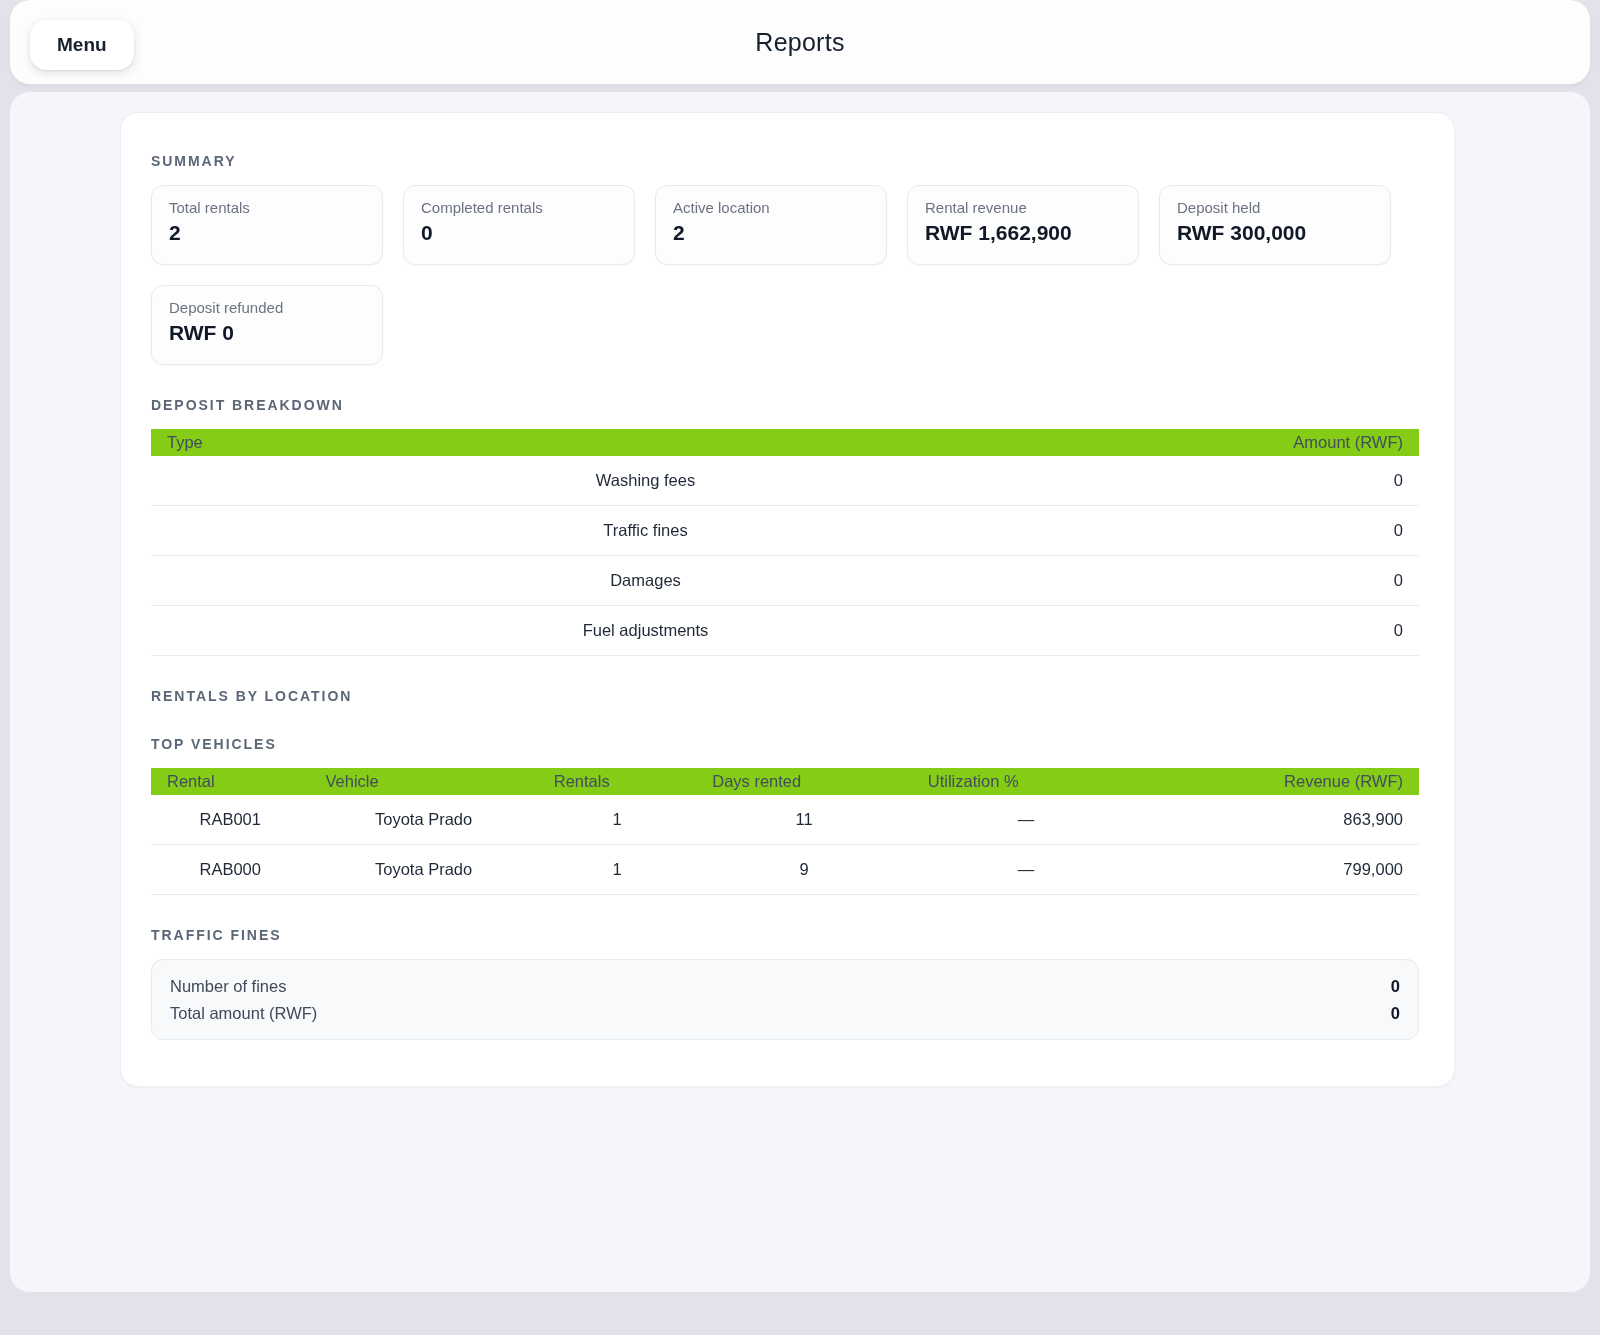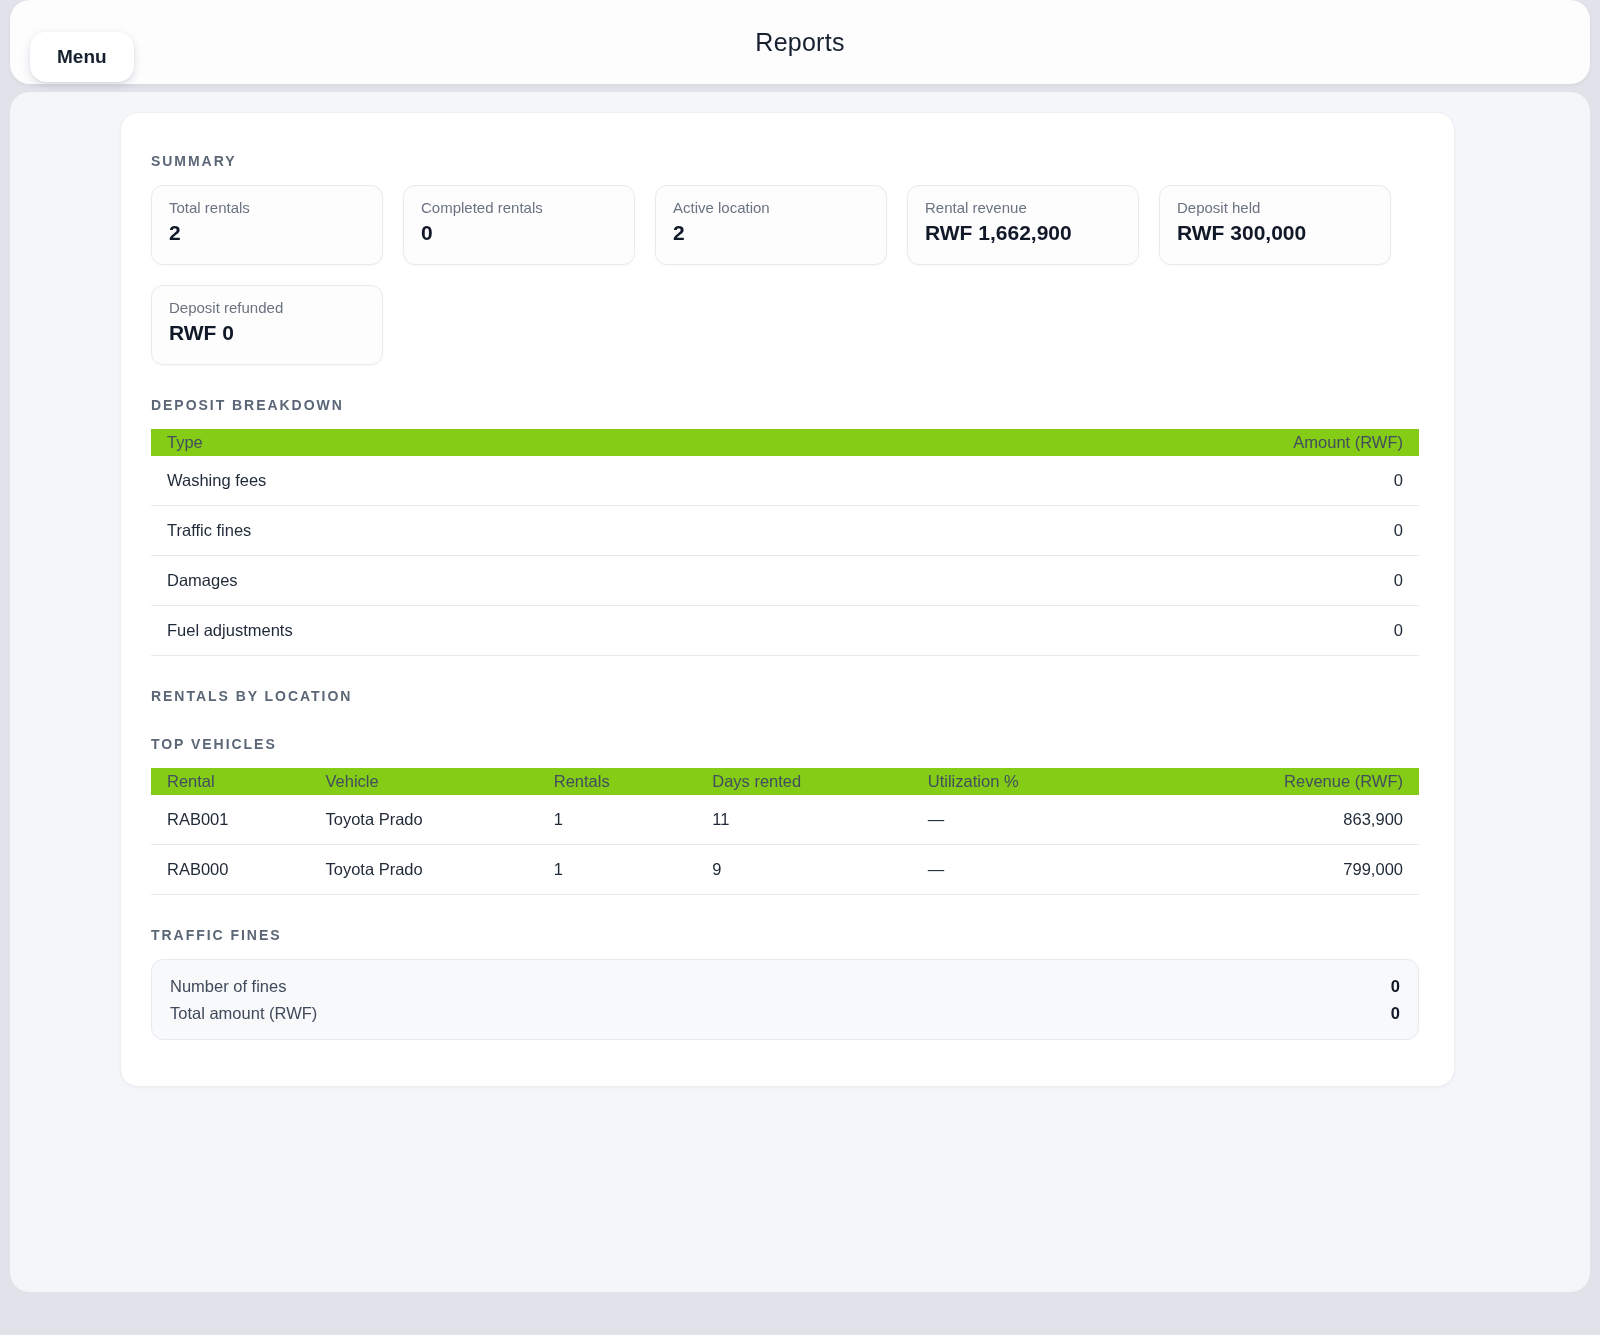--- a/index.html
+++ b/index.html
@@ -18,21 +18,21 @@
     background: #fdfdfe;
     border-radius: 20px;
     box-shadow: 0 2px 4px rgba(20, 30, 55, 0.05);
     display: flex;
     align-items: center;
     justify-content: center;
   }
   .menu-btn {
     position: absolute;
     left: 20px;
-    top: 32px;
+    top: 20px;
     background: #ffffff;
     border: none;
     border-radius: 16px;
     padding: 14px 27px;
     font-family: inherit;
     font-size: 19px;
     font-weight: 700;
     color: #16202f;
     box-shadow: 0 3px 10px rgba(25, 35, 60, 0.13), 0 1px 2px rgba(25, 35, 60, 0.08);
     cursor: pointer;
@@ -109,20 +109,21 @@
     background: #84cc16;
     color: #424d5e;
     font-weight: 400;
     text-align: left;
     padding: 4px 16px;
   }
   tbody td {
     padding: 15px 16px;
     border-bottom: 1px solid #e8eaee;
     color: #1f2937;
+    text-align: center;
   }
   th.num, td.num { text-align: right; }
 
   .tbl-deposit col.c-type { width: 78%; }
   .tbl-deposit col.c-amount { width: 22%; }
 
   .tbl-location col.c-location { width: 30%; }
   .tbl-location col.c-rentals { width: 36%; }
   .tbl-location col.c-revenue { width: 34%; }
 

